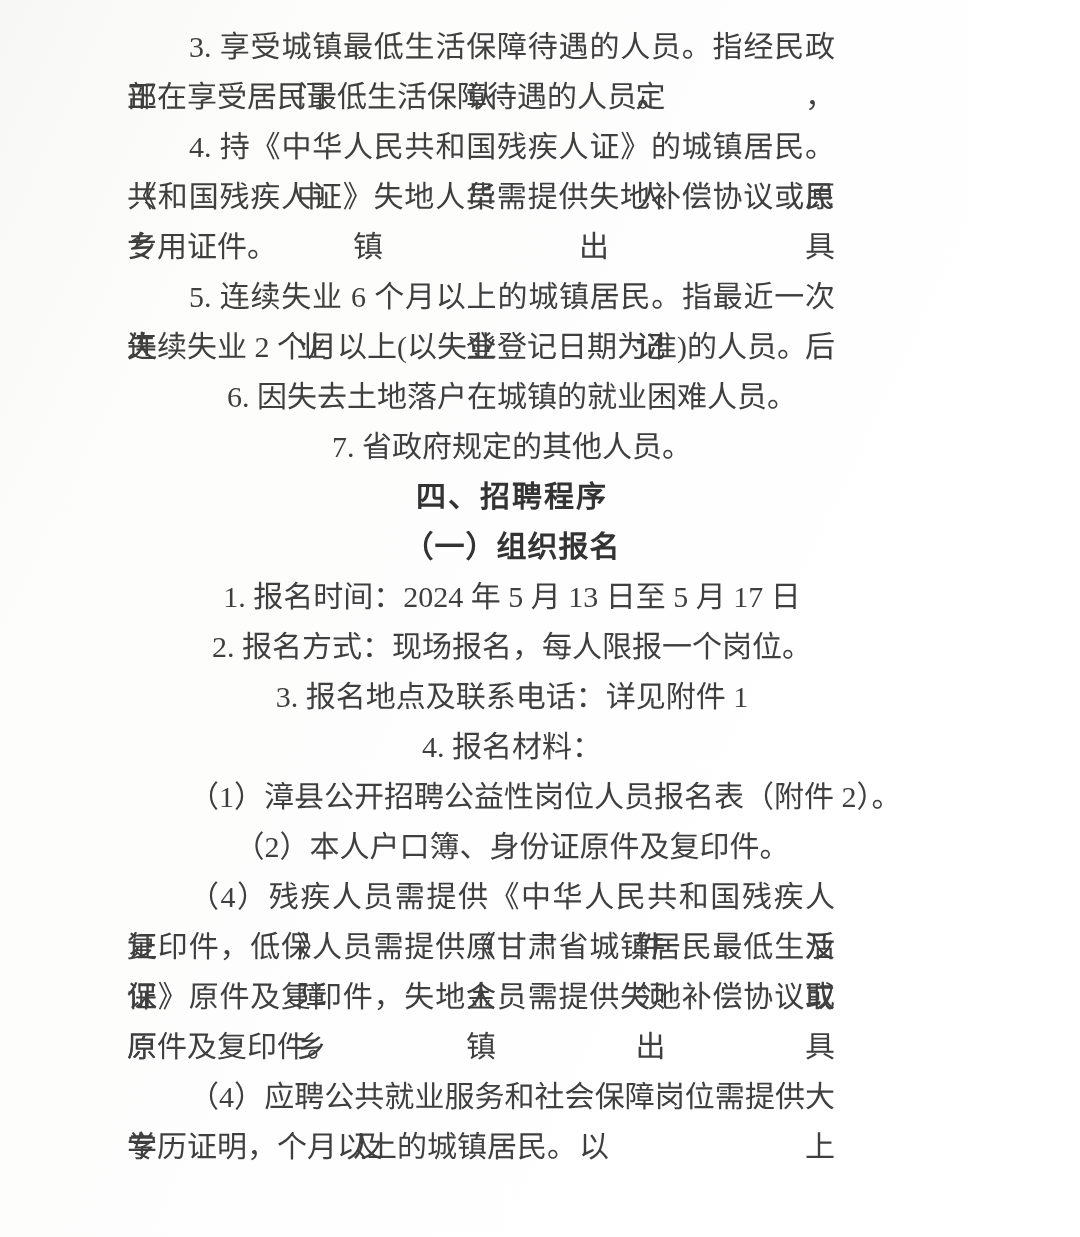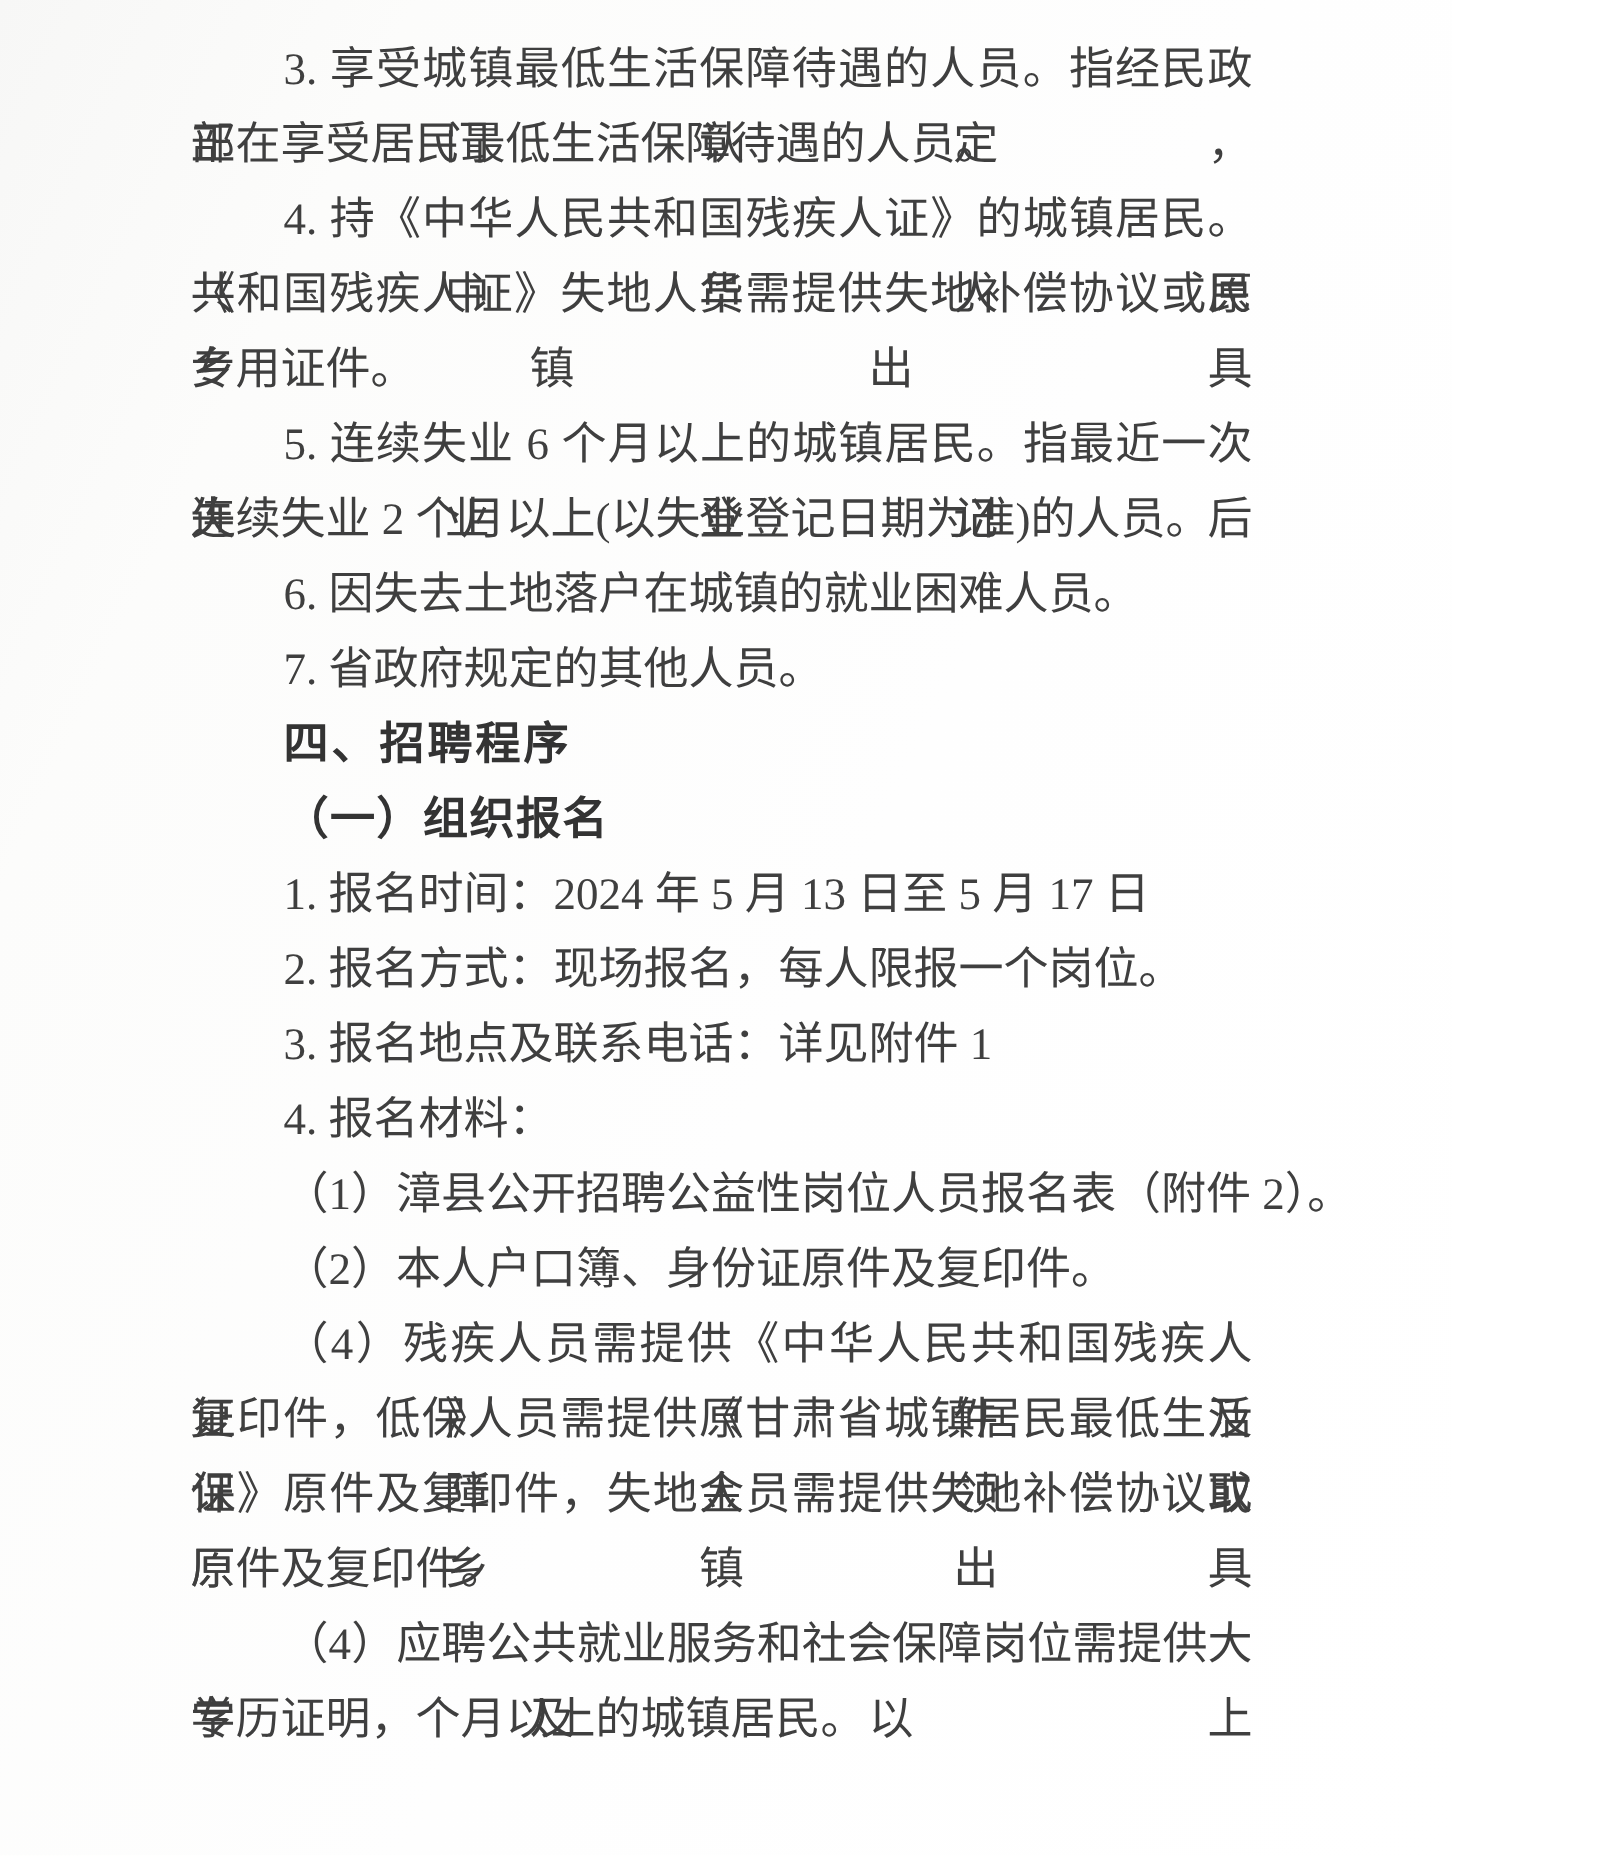--- a/index.html
+++ b/index.html
@@ -22,21 +22,21 @@
   .ln {
     height: 50px;
     line-height: 50px;
     font-size: 30px;
     white-space: nowrap;
     color: #3f3f3f;
     
     font-weight: 400;
     -webkit-font-smoothing: antialiased;
   }
-  .indent { text-indent: 62px; }
+  .indent { text-indent: 62px; text-align: center; }
   
   .full {
     white-space: normal;
     text-align: justify;
     text-align-last: justify;
   }
   
   .h1 {
     font-family: "Liberation Sans", "DejaVu Sans", sans-serif;
     font-weight: 700;

